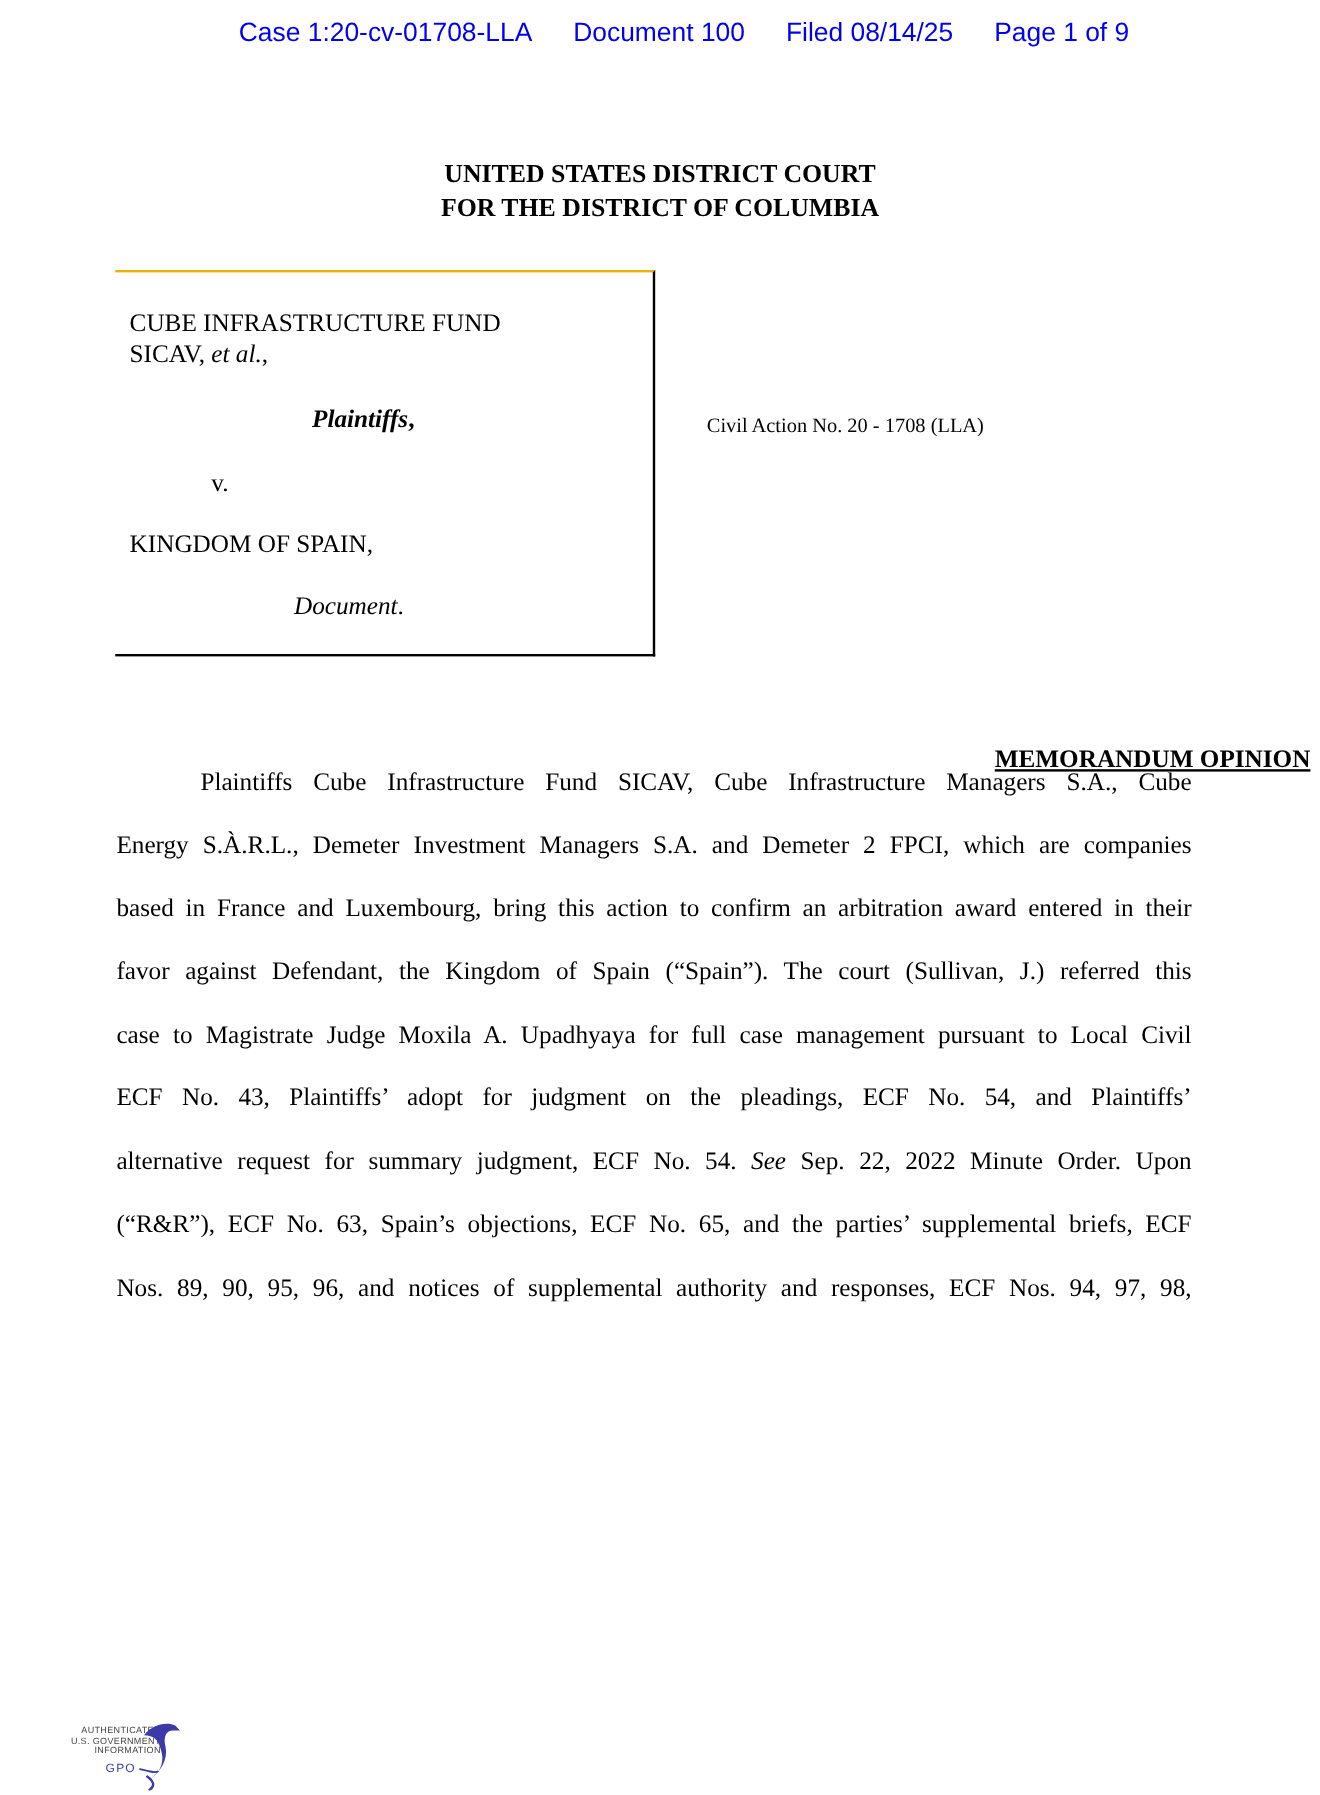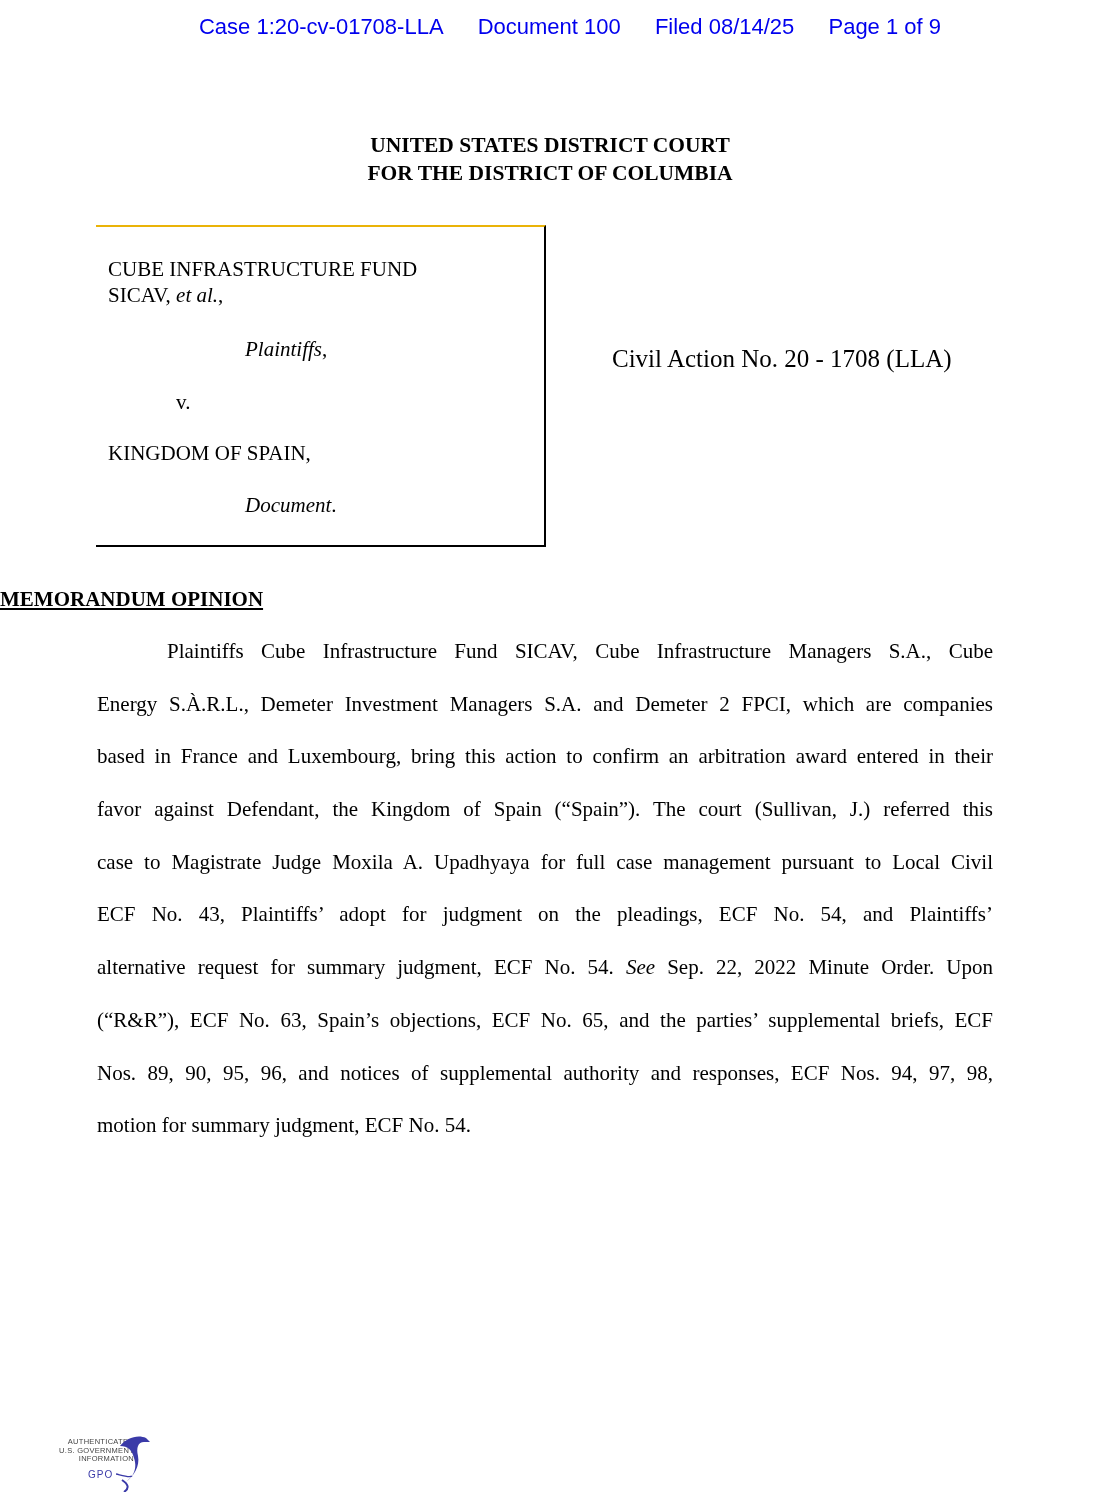--- a/index.html
+++ b/index.html
@@ -50,30 +50,30 @@
       box-sizing: content-box;
     }
     .caption-box .line {
       position: absolute;
       font-size: 21px;
       white-space: nowrap;
     }
     .civil-action {
       position: absolute;
       top: 345px;
-      left: 612px;
-      font-size: 25px;
+      left: 589px;
+      font-size: 17px;
       white-space: nowrap;
     }
     .memo-title {
       position: absolute;
-      top: 587px;
+      top: 620px;
       left: 0;
       width: 1092px;
-      text-align: left;
+      text-align: right;
       font-weight: bold;
       font-size: 21px;
       text-decoration: underline;
     }
     .body-text {
       position: absolute;
       top: 636px;
       left: 97px;
       width: 896px;
     }
@@ -129,41 +129,40 @@
 </div>
 
 <div class="court-title">
   <div>UNITED STATES DISTRICT COURT</div>
   <div>FOR THE DISTRICT OF COLUMBIA</div>
 </div>
 
 <div class="caption-box">
   <div class="line" style="top:30px;left:12px;">CUBE INFRASTRUCTURE FUND</div>
   <div class="line" style="top:56px;left:12px;"><span>SICAV, </span><i>et al.</i><span>,</span></div>
-  <div class="line" style="top:110px;left:149px;"><i>Plaintiffs</i><span>,</span></div>
+  <div class="line" style="top:110px;left:164px;font-weight:bold;"><i>Plaintiffs</i><span>,</span></div>
   <div class="line" style="top:163px;left:80px;">v.</div>
   <div class="line" style="top:214px;left:12px;">KINGDOM OF SPAIN,</div>
   <div class="line" style="top:266px;left:149px;"><i>Document</i><span>.</span></div>
 </div>
 
 <div class="civil-action">Civil Action No. 20 - 1708 (LLA)</div>
 
 <div class="memo-title">MEMORANDUM OPINION</div>
 
 <div class="body-text">
   <span class="bl first">Plaintiffs Cube Infrastructure Fund SICAV, Cube Infrastructure Managers S.A., Cube</span>
   <span class="bl">Energy S.À.R.L., Demeter Investment Managers S.A. and Demeter 2 FPCI, which are companies</span>
   <span class="bl">based in France and Luxembourg, bring this action to confirm an arbitration award entered in their</span>
   <span class="bl">favor against Defendant, the Kingdom of Spain (“Spain”).  The court (Sullivan, J.) referred this</span>
   <span class="bl">case to Magistrate Judge Moxila A. Upadhyaya for full case management pursuant to Local Civil</span>
   <span class="bl">ECF No. 43, Plaintiffs’ adopt for judgment on the pleadings, ECF No. 54, and Plaintiffs’</span>
   <span class="bl"><span>alternative request for summary judgment, ECF No. 54.  </span><i>See</i><span> Sep. 22, 2022 Minute Order.  Upon</span></span>
   <span class="bl">(“R&amp;R”), ECF No. 63, Spain’s objections, ECF No. 65, and the parties’ supplemental briefs, ECF</span>
   <span class="bl">Nos. 89, 90, 95, 96, and notices of supplemental authority and responses, ECF Nos. 94, 97, 98,</span>
-  <span class="bl last">motion for summary judgment, ECF No. 54.</span>
 </div>
 
 <div class="gpo-logo">
   <div class="txt">
     <div>AUTHENTICATED</div>
     <div>U.S. GOVERNMENT</div>
     <div>INFORMATION</div>
   </div>
   <div class="gpo">GPO</div>
   <svg width="36" height="58" viewBox="0 0 36 58">

